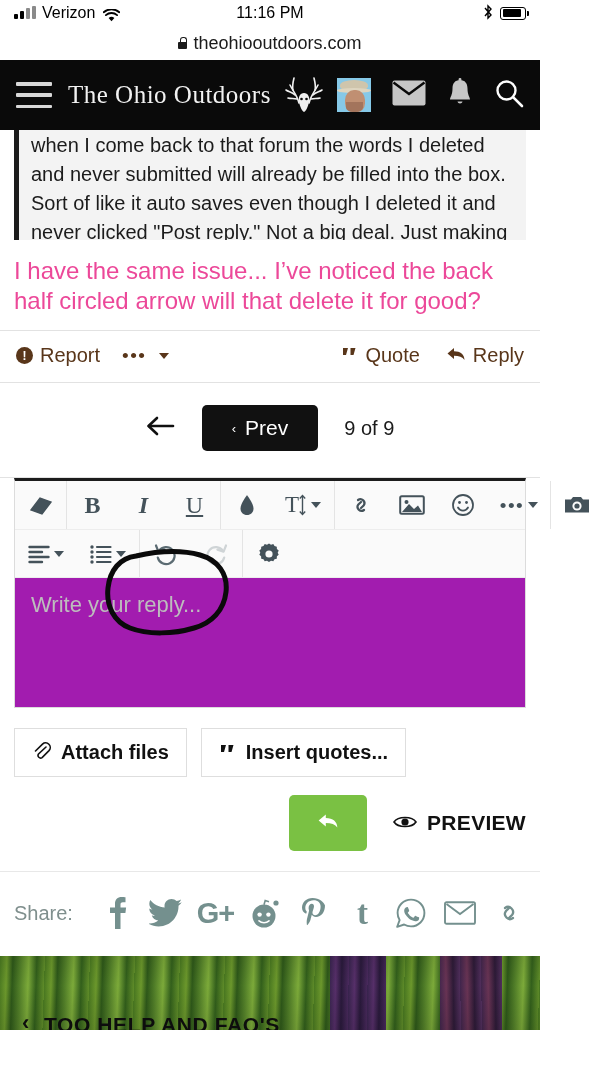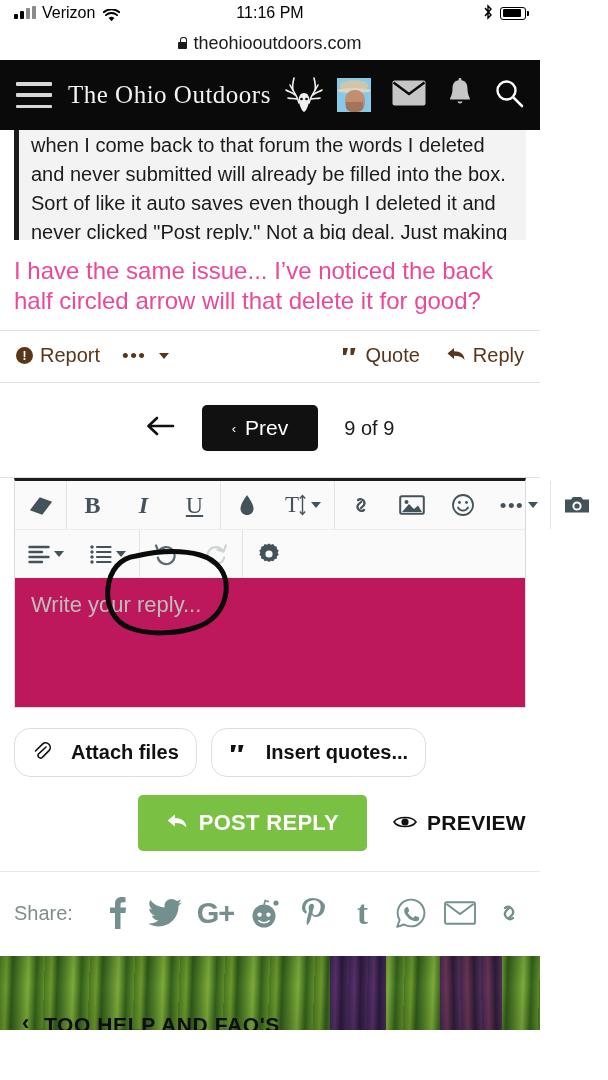--- a/index.html
+++ b/index.html
@@ -114,29 +114,29 @@
   }
   .tb-btn.wide { width:62px; }
   .tb-btn.dim { color:#c9cdd0; }
   .tb-btn .bi { font-family:"Liberation Serif", serif; font-size:24px; font-weight:700;}
   .tb-btn .ii { font-family:"Liberation Serif", serif; font-size:24px; font-style:italic; font-weight:700;}
   .tb-btn .ui { font-family:"Liberation Serif", serif; font-size:24px; text-decoration:underline;}
   .tb-btn .tsz { font-family:"Liberation Serif", serif; font-size:23px;}
   .mini-caret { width:0;height:0;border-left:5px solid transparent;border-right:5px solid transparent;border-top:6px solid #44525a; margin-left:4px;}
 
   .replybox {
-    background:#be185d; height:130px; padding:14px 16px; border-top:1px solid #ededed;
+    background:#a21caf; height:130px; padding:14px 16px; border-top:1px solid #ededed;
   }
   .placeholder { color:#bdbdbd; font-size:22px; }
 
   .attachrow { display:flex; gap:14px; padding:20px 14px 0 14px; }
   .wbtn {
-    border:1px solid #dedede; background:#fff; border-radius:16px;
+    border:1px solid #dedede; background:#fff; border-radius:0;
     padding:12px 17px; font-size:20px; font-weight:700; color:#111;
-    display:flex; align-items:center; gap:20px; cursor:pointer;
+    display:flex; align-items:center; gap:10px; cursor:pointer;
   }
 
   .submitrow { display:flex; align-items:center; justify-content:flex-end; gap:26px; padding:18px 14px 20px 14px; }
   .postbtn {
     background:#7ac143; color:#fff; border-radius:5px; padding:15px 28px;
     font-size:22px; font-weight:700; letter-spacing:0.3px;
     display:flex; align-items:center; gap:11px; cursor:pointer;
   }
   .preview { font-size:21px; font-weight:700; color:#111; display:flex; align-items:center; gap:10px; cursor:pointer; letter-spacing:0.3px;}
 
@@ -482,21 +482,20 @@
       </span>
     </div>
 
     <div class="submitrow">
       <span class="postbtn">
         <span>
           <svg width="22" height="18" viewBox="0 0 20 16">
             <path d="M8 2 L1.5 7.5 L8 13 L8 9.8 C13 9.8 16.5 11 18.5 14 C18.3 8.5 14.5 5.3 8 5.3 Z" fill="#ffffff"></path>
           </svg>
         </span>
-        <span>POST REPLY</span>
       </span>
       <span class="preview">
         <span>
           <svg width="24" height="16" viewBox="0 0 24 16">
             <path d="M1 8 C5 2 19 2 23 8 C19 14 5 14 1 8 Z" stroke="#111" stroke-width="1.6" fill="none"></path>
             <circle cx="12" cy="8" r="3.6" fill="#111"></circle>
           </svg>
         </span>
         <span>PREVIEW</span>
       </span>

